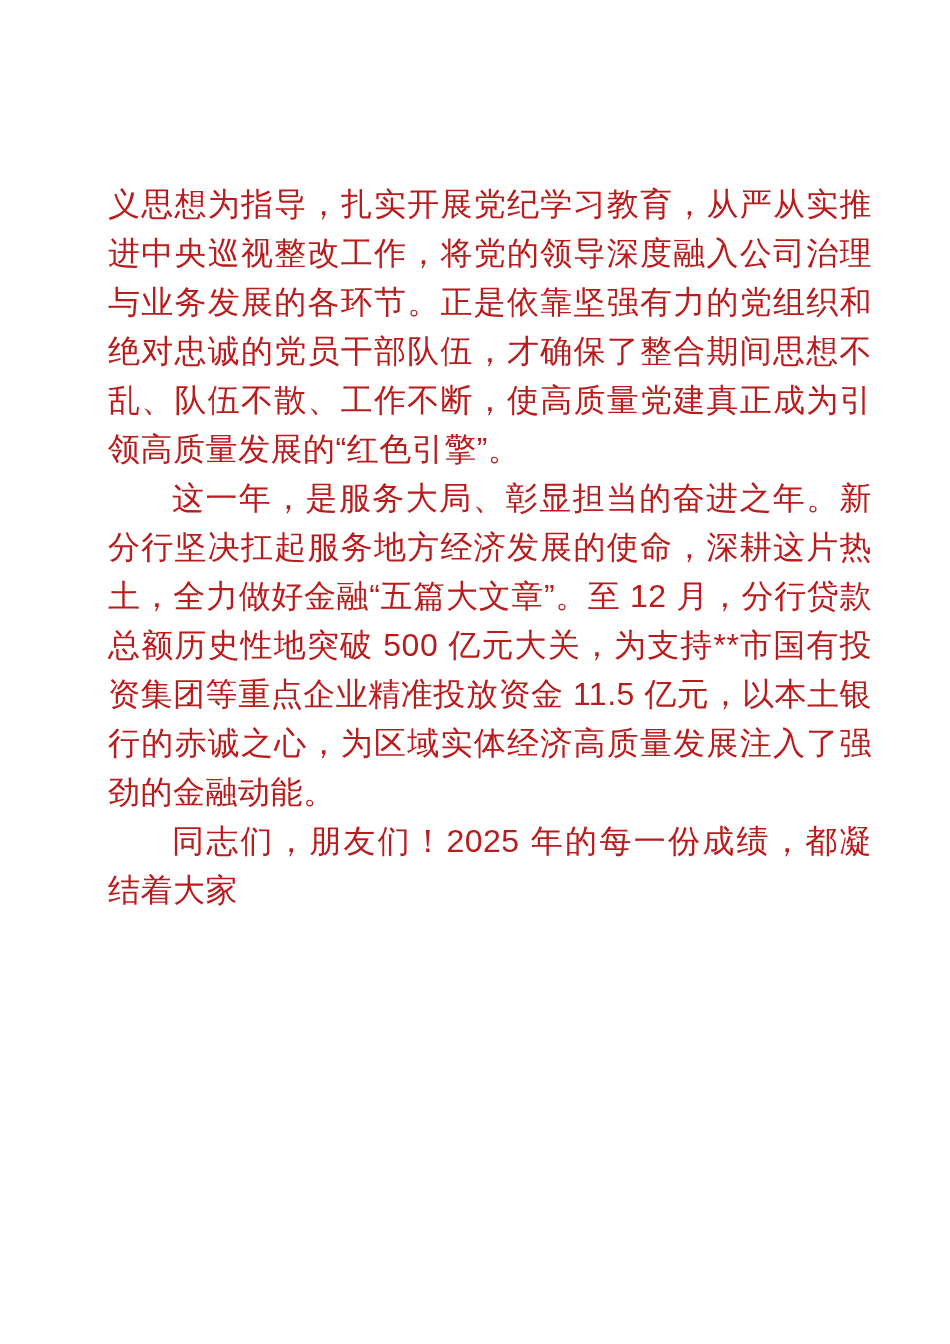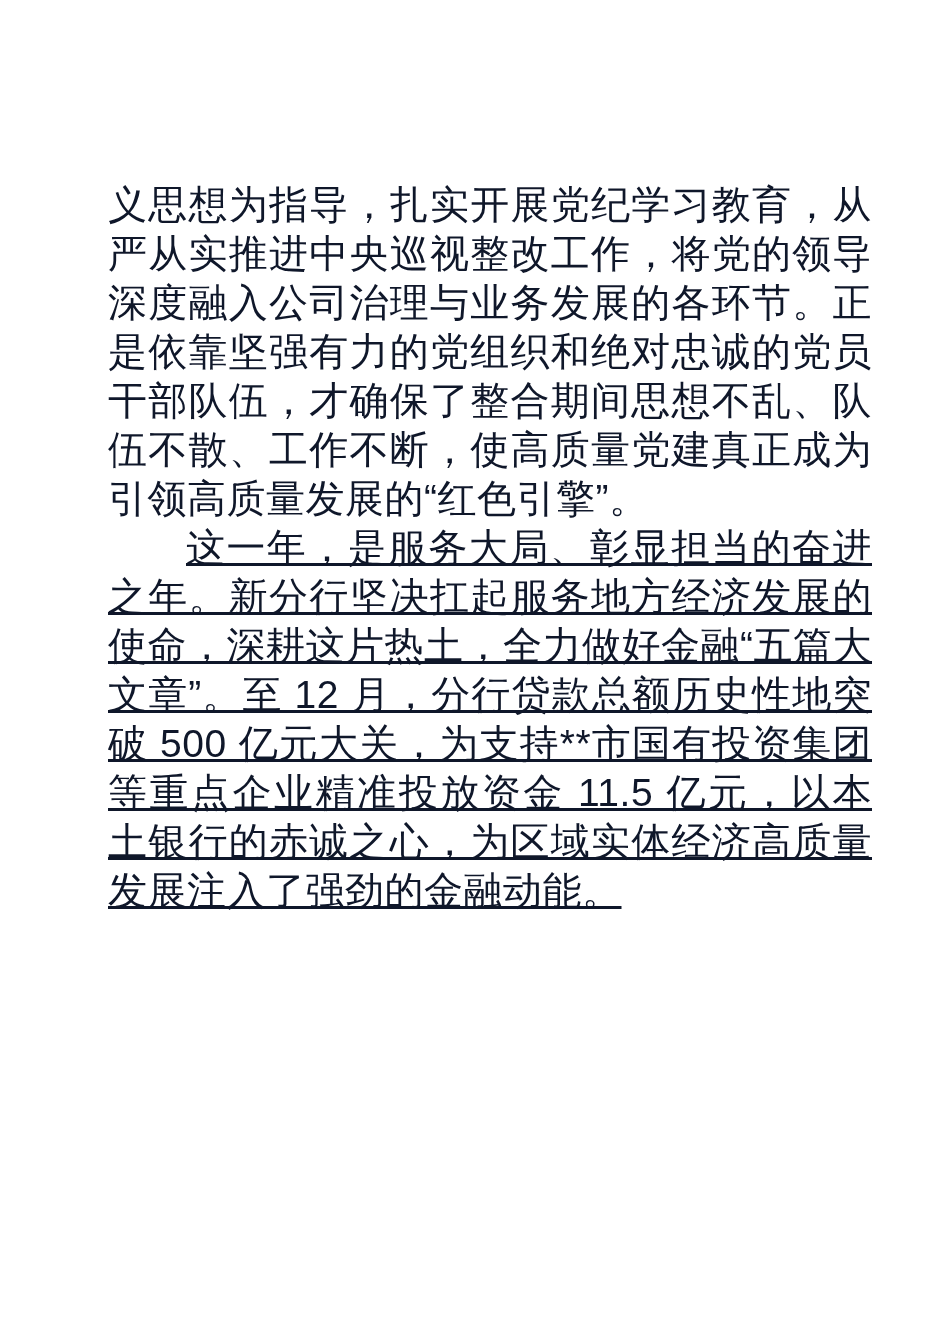--- a/index.html
+++ b/index.html
@@ -13,37 +13,37 @@
     height: 1344px;
     background: #ffffff;
     overflow: hidden;
     font-family: "Liberation Sans", "DejaVu Sans", sans-serif;
   }
   .content {
     position: absolute;
     top: 180px;
     left: 108px;
     width: 764px;
-    color: #0f172a;
-    font-size: 39px;
+    color: #b91c1c;
+    font-size: 32px;
     line-height: 49px;
     text-align: justify;
     text-justify: inter-ideograph;
     letter-spacing: 0.5px;
   }
   .content p {
     margin: 0;
     padding: 0;
   }
   .content p.indent {
     text-indent: 2em;
-    text-decoration: underline;
   }
 </style>
 </head>
 <body>
 
 <div class="page">
   <div class="content">
     <p>义思想为指导，扎实开展党纪学习教育，从严从实推进中央巡视整改工作，将党的领导深度融入公司治理与业务发展的各环节。正是依靠坚强有力的党组织和绝对忠诚的党员干部队伍，才确保了整合期间思想不乱、队伍不散、工作不断，使高质量党建真正成为引领高质量发展的“红色引擎”。</p>
     <p class="indent">这一年，是服务大局、彰显担当的奋进之年。新分行坚决扛起服务地方经济发展的使命，深耕这片热土，全力做好金融“五篇大文章”。至 12 月，分行贷款总额历史性地突破 500 亿元大关，为支持**市国有投资集团等重点企业精准投放资金 11.5 亿元，以本土银行的赤诚之心，为区域实体经济高质量发展注入了强劲的金融动能。</p>
+    <p class="indent">同志们，朋友们！2025 年的每一份成绩，都凝结着大家</p>
   </div>
 </div>
 
 </body></html>

